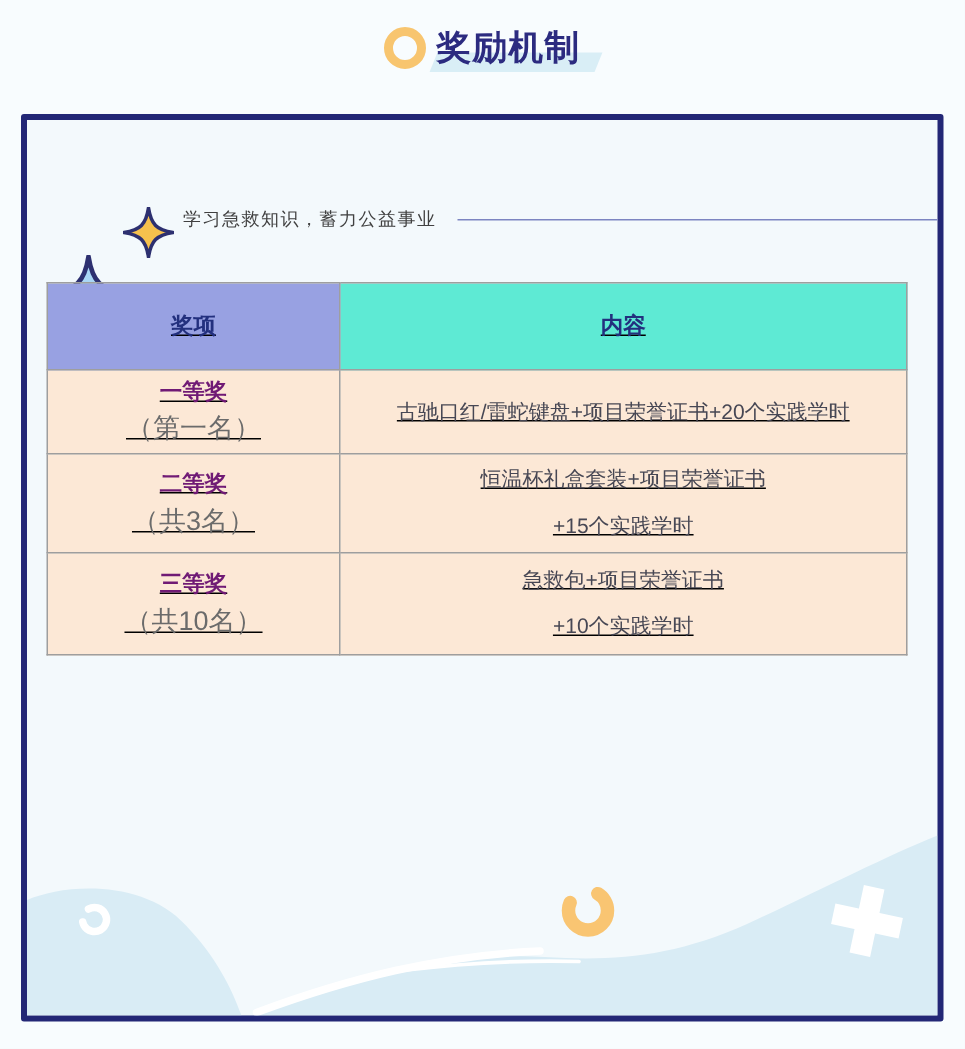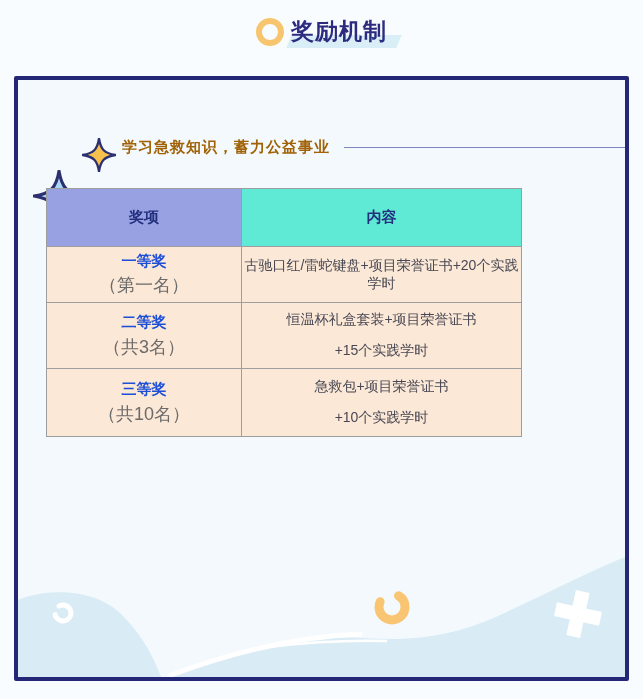--- a/index.html
+++ b/index.html
@@ -42,42 +42,42 @@
   .sparkles { position: absolute; left: 12px; top: 36px; width: 90px; height: 110px; }
   .sparkle-blue { position: absolute; left: 3px; top: 54px; }
   .sparkle-yellow { position: absolute; left: 52px; top: 22px; }
 
   
   .subtitle-row {
     position: absolute; left: 104px; top: 58px; right: 0;
     display: flex; align-items: center;
   }
   .subtitle {
-    font-size: 15px; font-weight: bold; color: #a16207; letter-spacing: 1px;
+    font-size: 12px; font-weight: normal; color: #404040; letter-spacing: 1px;
   }
   .subtitle-line {
     flex: 1; height: 1px; background: #7c85c1; margin-left: 14px;
   }
 
   
   .prize-table {
-    position: absolute; left: 28px; top: 108px; width: 476px;
-    border-collapse: collapse; table-layout: fixed;
+    position: absolute; left: 13px; top: 108px; width: 574px;
+    border-collapse: collapse; table-layout: fixed; text-decoration: underline;
   }
   .prize-table col.c1 { width: 195px; }
   .prize-table td, .prize-table th { border: 1px solid #9e9e9e; text-align: center; vertical-align: middle; }
   .prize-table th { font-size: 15px; font-weight: bold; color: #23307e; height: 58px; }
   th.h-prize { background: #98a1e2; }
   th.h-content { background: #5eead4; }
   .prize-table td { background: #fce8d6; font-size: 14px; color: #474754; }
   tr.r1 td { height: 56px; }
   tr.r2 td { height: 66px; }
   tr.r3 td { height: 68px; }
   .cell-stack { display: flex; flex-direction: column; align-items: center; justify-content: center; }
-  .prize-name { font-size: 15px; font-weight: bold; color: #1d4ed8; }
+  .prize-name { font-size: 15px; font-weight: bold; color: #701a75; }
   .prize-quota { font-size: 18px; color: #6b6b6b; margin-top: 2px; }
   tr.r2 .prize-quota, tr.r3 .prize-quota { margin-top: 3px; }
   tr.r2 .line2, tr.r3 .line2 { margin-top: 13px; }
 
   
   .note {
     position: absolute; left: 22px; top: 384px; width: 566px;
     font-size: 16px; font-weight: bold; color: #2b2f80;
     line-height: 37px; letter-spacing: 0.5px;
   }

